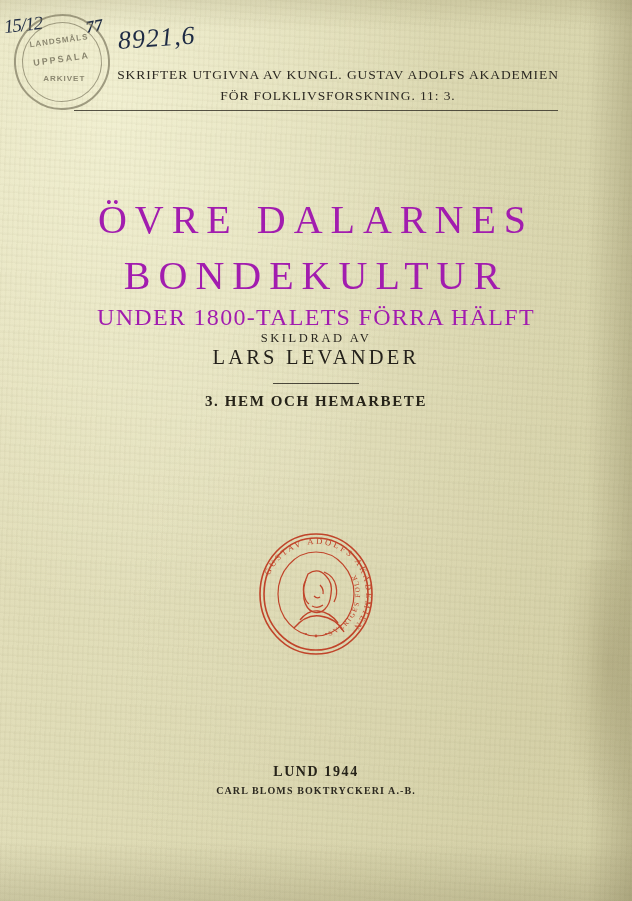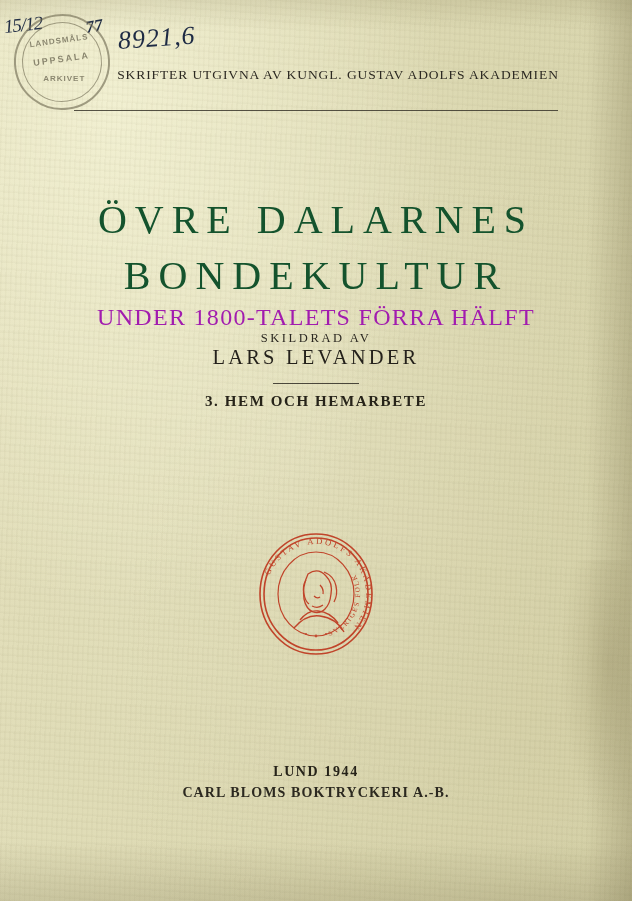--- a/index.html
+++ b/index.html
@@ -125,21 +125,21 @@
     position: absolute;
     left: 0; right: 0;
     top: 192px;
     text-align: center;
   }
   .title-line {
     font-family: "Liberation Serif", serif;
     font-size: 40px;
     letter-spacing: 8px;
     line-height: 56px;
-    color: #14532d;
+    color: #a21caf;
   }
   #subtitle {
     margin-top: 0;
     font-size: 24px;
     letter-spacing: 1.3px;
     color: #a21caf;
   }
   #by-label {
     font-size: 12.5px;
     letter-spacing: 2.6px;
@@ -184,21 +184,21 @@
     text-align: center;
   }
   #place-year {
     font-size: 14px;
     letter-spacing: 1.6px;
     font-weight: bold;
     color: #262319;
   }
   #printer {
     margin-top: 5px;
-    font-size: 14px;
+    font-size: 10px;
     letter-spacing: 1.1px;
     font-weight: bold;
     color: #2c2920;
   }
 
   
   .edge {
     position: absolute;
     pointer-events: none;
     z-index: 4;
@@ -233,20 +233,21 @@
 
     <div id="stamp">
       <div class="inner"></div>
       <div class="st-line l1">LANDSMÅLS</div>
       <div class="st-line l2">UPPSALA</div>
       <div class="st-line l3">ARKIVET</div>
     </div>
 
     <div id="series">
       <div class="s-line">SKRIFTER UTGIVNA AV KUNGL. GUSTAV ADOLFS AKADEMIEN</div>
+      <div class="s-line">FÖR FOLKLIVSFORSKNING. 11: 3.</div>
     </div>
     <div id="rule-top"></div>
 
     <div id="title-block">
       <div class="title-line">ÖVRE DALARNES</div>
       <div class="title-line">BONDEKULTUR</div>
       <div id="subtitle">UNDER 1800-TALETS FÖRRA HÄLFT</div>
       <div id="by-label">SKILDRAD AV</div>
       <div id="author">LARS LEVANDER</div>
       <div id="rule-mid"></div>

